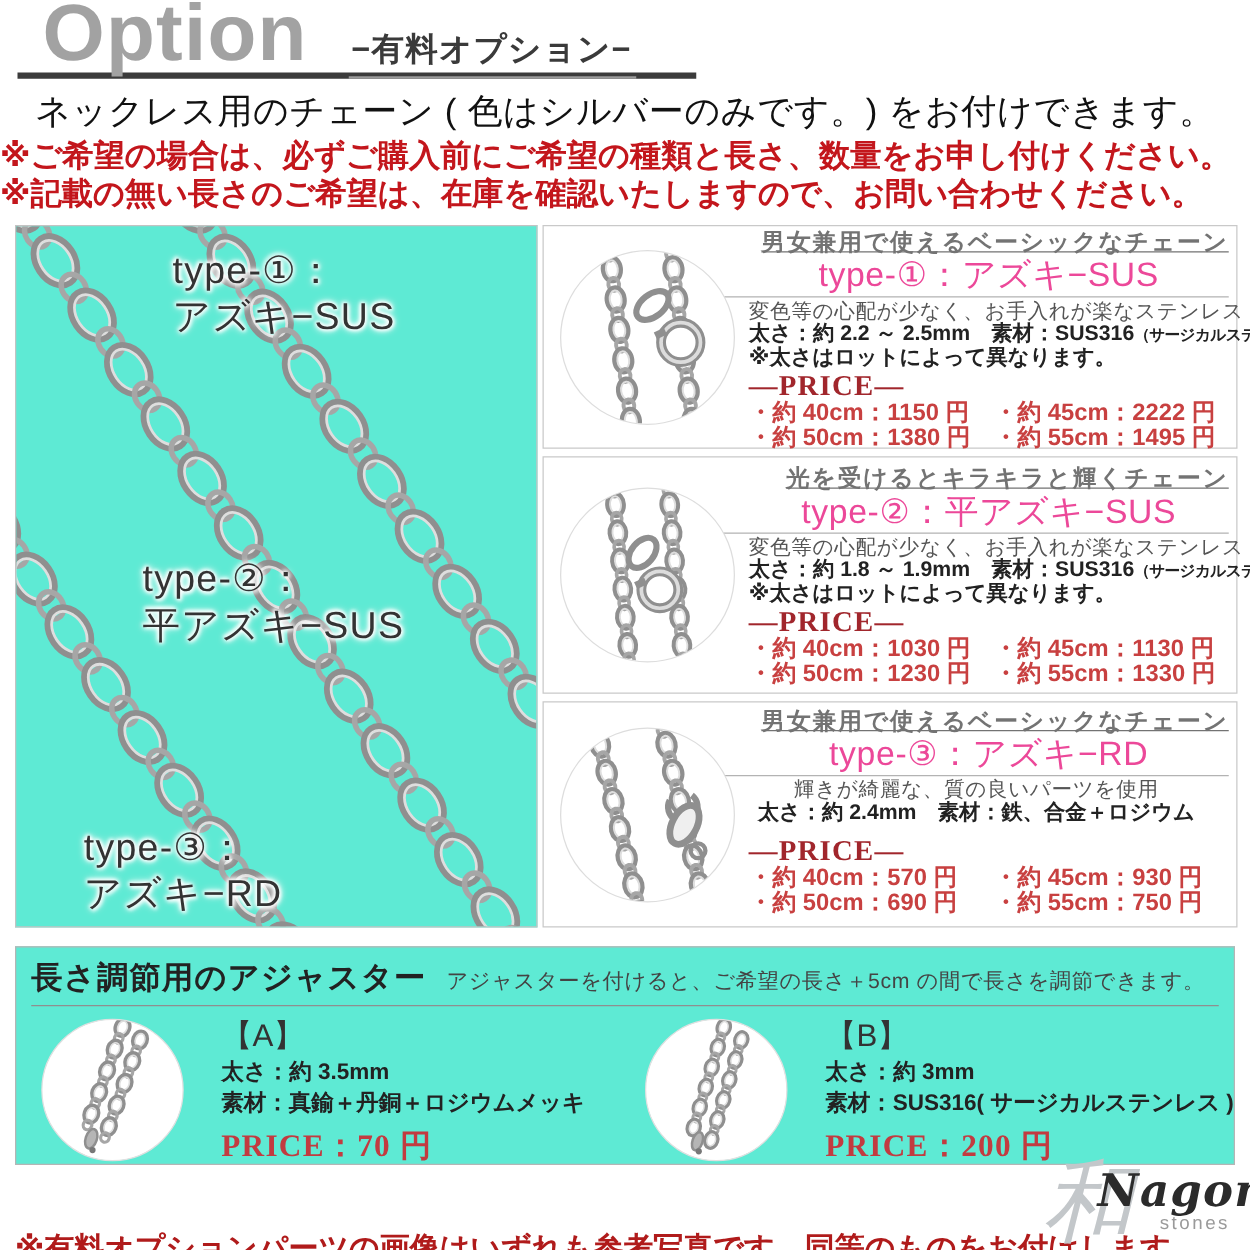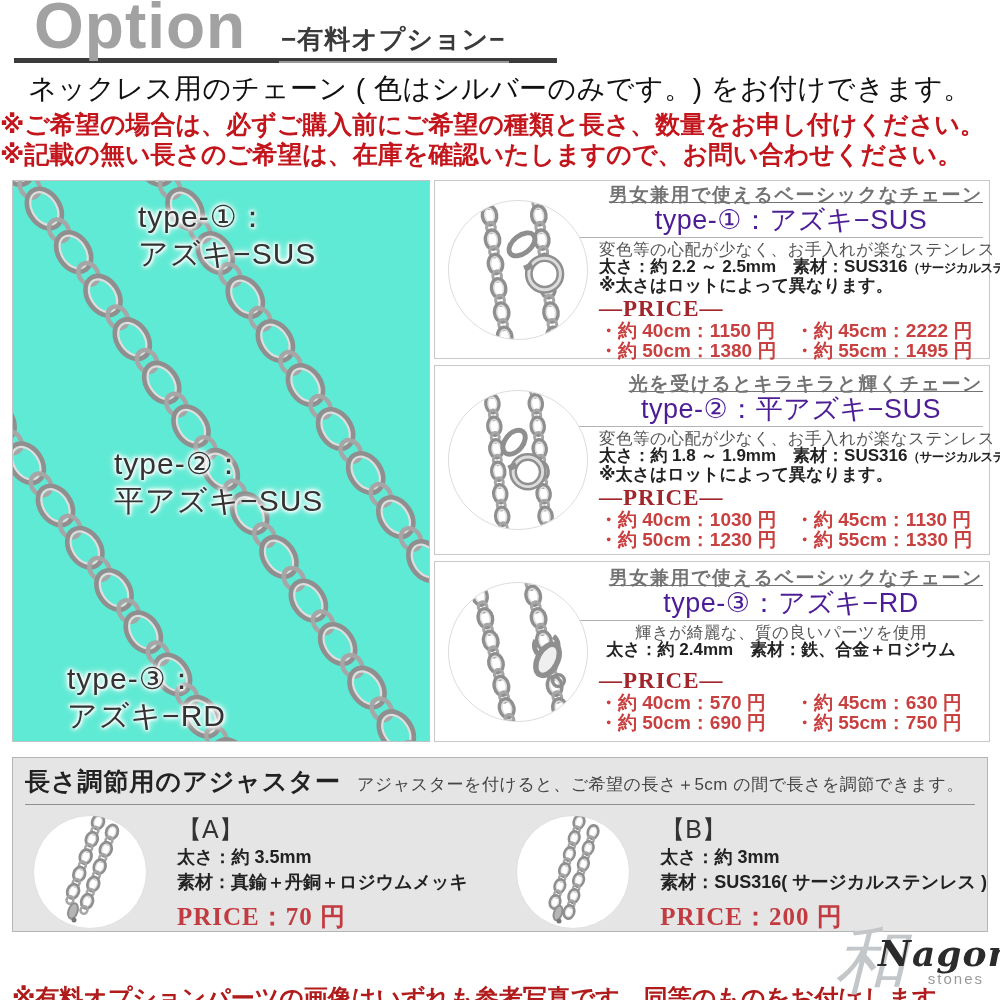--- a/index.html
+++ b/index.html
@@ -39,37 +39,37 @@
   .cb2{height:190px;}
   .cb3{height:181px;}
   .circle{position:absolute;left:13px;top:50%;transform:translateY(-50%);width:138px;height:138px;
           border-radius:50%;border:1px solid #ddd;overflow:hidden;background:#fff;}
   .circle svg{width:138px;height:138px;display:block;}
   .cb-content{margin-left:164px;margin-right:6px;padding-top:4px;}
   .cb2 .cb-content{padding-top:8px;}
   .cb3 .cb-content{padding-top:6px;}
   .tagline{text-align:right;margin-left:-58px;font-size:19px;line-height:20px;font-weight:bold;
            color:#737373;letter-spacing:1.5px;white-space:nowrap;text-decoration:underline;}
-  .heading{text-align:center;font-size:27px;line-height:30px;color:#4c1d95;letter-spacing:0.5px;
+  .heading{text-align:center;font-size:27px;line-height:30px;color:#ec4899;letter-spacing:0.5px;
            white-space:nowrap;}
   .hr-line{border:none;border-top:1px solid #b3b3b3;margin:2px 0 2px -30px;}
   .desc{font-size:16.5px;line-height:18px;color:#555;letter-spacing:0.5px;white-space:nowrap;}
   .spec{font-size:17px;line-height:18px;color:#222;font-weight:600;white-space:nowrap;}
   .spec-small{font-size:12.5px;letter-spacing:-0.5px;}
   .note{font-size:17px;line-height:18px;color:#222;font-weight:600;white-space:nowrap;}
   .price-label{font-family:"Liberation Serif","DejaVu Serif",serif;font-size:23px;line-height:24px;
                font-weight:bold;color:#a1262c;letter-spacing:1px;margin-top:2px;}
   .cb3 .price-label{margin-top:10px;}
   .price-grid{display:grid;grid-template-columns:196px auto;font-size:19px;line-height:20px;
               font-weight:700;color:#c84040;white-space:nowrap;}
   .center-desc .desc,.center-desc .spec{text-align:center;margin-left:-20px;}
 
   
   .adjuster{position:absolute;left:12px;top:757px;width:976px;height:175px;border:1px solid #b5b5b5;
-            box-sizing:border-box;background:#e5e5e5;}
+            box-sizing:border-box;background:#5eead4;}
   .adj-header{display:flex;align-items:baseline;gap:16px;padding:7px 0 0 12px;}
   .adj-title{font-size:25px;font-weight:bold;color:#222;letter-spacing:1px;white-space:nowrap;}
   .adj-desc{font-size:17px;color:#444;letter-spacing:0.5px;white-space:nowrap;}
   .adj-divider{border:none;border-top:1px solid #8f8f8f;margin:6px 12px 0 12px;}
   .adj-items{display:flex;}
   .adj-item{flex:1;display:flex;}
   .adj-photo{width:112px;height:112px;border-radius:50%;border:1px solid #e0e0e0;overflow:hidden;
              background:#fff;margin:10px 0 0 20px;flex:none;}
   .adj-text{margin-left:30px;padding-top:8px;}
   .adj-label{font-size:25px;color:#333;line-height:32px;}
@@ -417,21 +417,21 @@
         </div>
         <div class="cb-content">
           <div class="tagline">男女兼用で使えるベーシックなチェーン</div>
           <div class="heading">type-③：アズキ−RD</div>
           <hr class="hr-line">
           <div class="desc">輝きが綺麗な、質の良いパーツを使用</div>
           <div class="spec">太さ：約 2.4mm　素材：鉄、合金＋ロジウム</div>
           <div class="price-label">―PRICE―</div>
           <div class="price-grid">
             <span>・約 40cm：570 円</span>
-            <span>・約 45cm：630 円</span>
+            <span>・約 45cm：930 円</span>
             <span>・約 50cm：690 円</span>
             <span>・約 55cm：750 円</span>
           </div>
         </div>
       </section>
     </div>
   </div>
 
   <section class="adjuster">
     <div class="adj-header">

